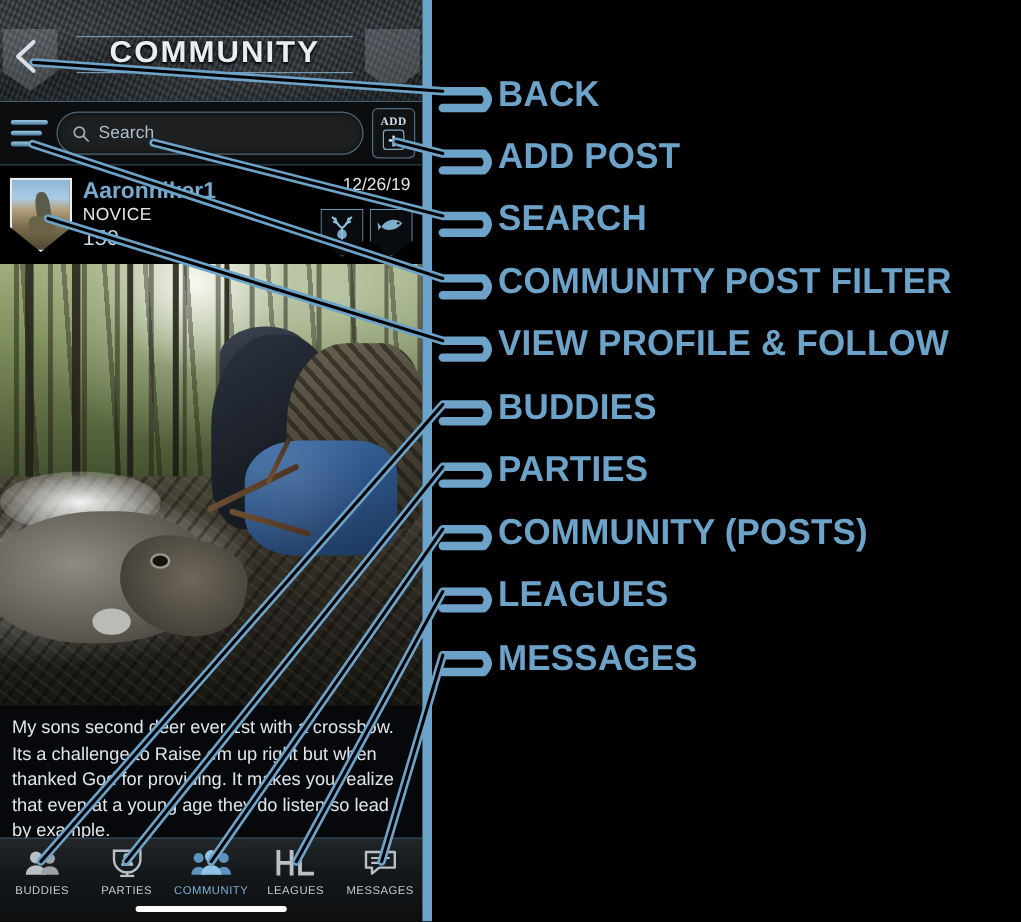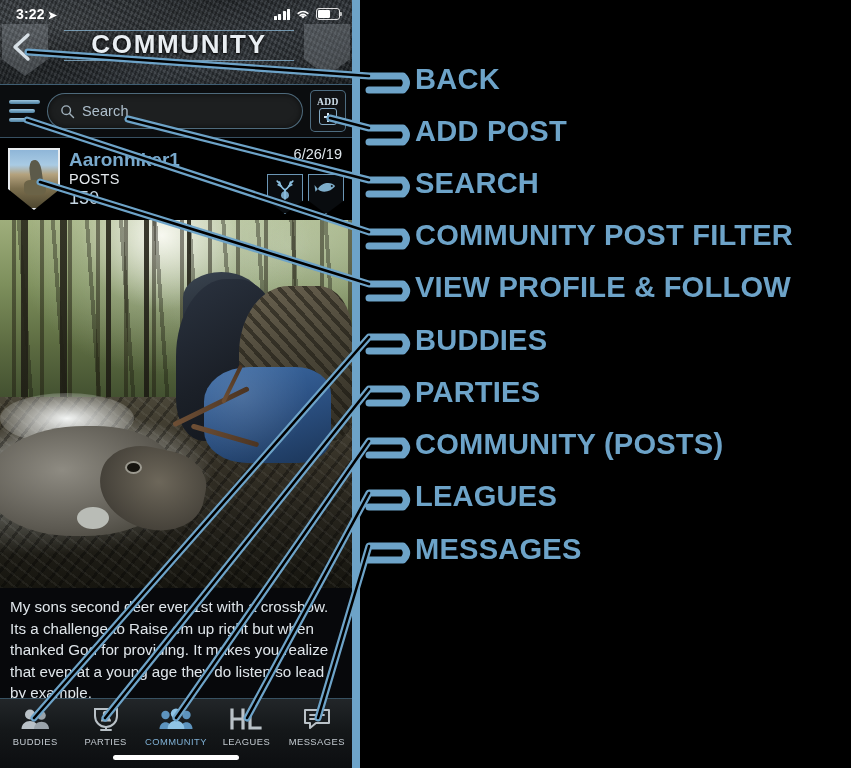--- a/index.html
+++ b/index.html
@@ -293,41 +293,20 @@
     <div class="header">
       <div class="hdr-shield l"></div>
       <div class="hdr-shield r"></div>
       <div class="title-wrap">
         <div class="rule"></div>
         <div class="app-title">COMMUNITY</div>
         <div class="rule"></div>
       </div>
     </div>
 
-    <div class="statusbar">
-      <div class="clock">
-        <span>3:22</span><span class="loc">➤</span>
-      </div>
-      <div class="sysicons">
-        <span class="bars">
-            <i></i>
-            <i></i>
-            <i></i>
-            <i></i>
-          </span>
-        <svg width="16" height="12" viewBox="0 0 16 12">
-          <path d="M8 10.6l2-2.4a3.1 3.1 0 00-4 0z" fill="#fff"></path>
-          <path d="M3.2 5.4a7.4 7.4 0 019.6 0" stroke="#fff" stroke-width="1.6" fill="none" stroke-linecap="round"></path>
-          <path d="M5.1 7.6a4.6 4.6 0 015.8 0" stroke="#fff" stroke-width="1.6" fill="none" stroke-linecap="round"></path>
-        </svg>
-        <span class="batt">
-            <i></i>
-          </span>
-      </div>
-    </div>
 
     <div class="back-btn">
       <svg width="34" height="34" viewBox="0 0 34 34">
         <path d="M22 5 L9 17 L22 29" stroke="#dfe8ee" stroke-width="3.4" fill="none" stroke-linecap="round" stroke-linejoin="round" opacity=".95"></path>
       </svg>
     </div>
 
     <div class="searchrow">
       <div class="filter-icon">
         <span></span>
@@ -347,24 +326,24 @@
       </div>
     </div>
 
     <div class="userrow">
       <div class="avatar">
         <span class="fig"></span>
         <span class="fig2"></span>
       </div>
       <div class="uinfo">
         <div class="uname">Aaronhiker1</div>
-        <div class="urank">POSTS</div>
+        <div class="urank">NOVICE</div>
         <div class="upts">150</div>
       </div>
-      <div class="udate">6/26/19</div>
+      <div class="udate">12/26/19</div>
       <div class="badges">
         <div class="badge">
           <svg width="24" height="23" viewBox="0 0 24 23">
             <g stroke="#8cc0e0" stroke-width="1.7" fill="none" stroke-linecap="round">
               <path d="M12 21 L12 12"></path>
               <path d="M12 12 C9 10 7 8 6.5 4"></path>
               <path d="M12 12 C15 10 17 8 17.5 4"></path>
               <path d="M8.4 8.2 L5.2 6.8"></path>
               <path d="M15.6 8.2 L18.8 6.8"></path>
               <path d="M6.7 5.6 L4.2 3.2"></path>

